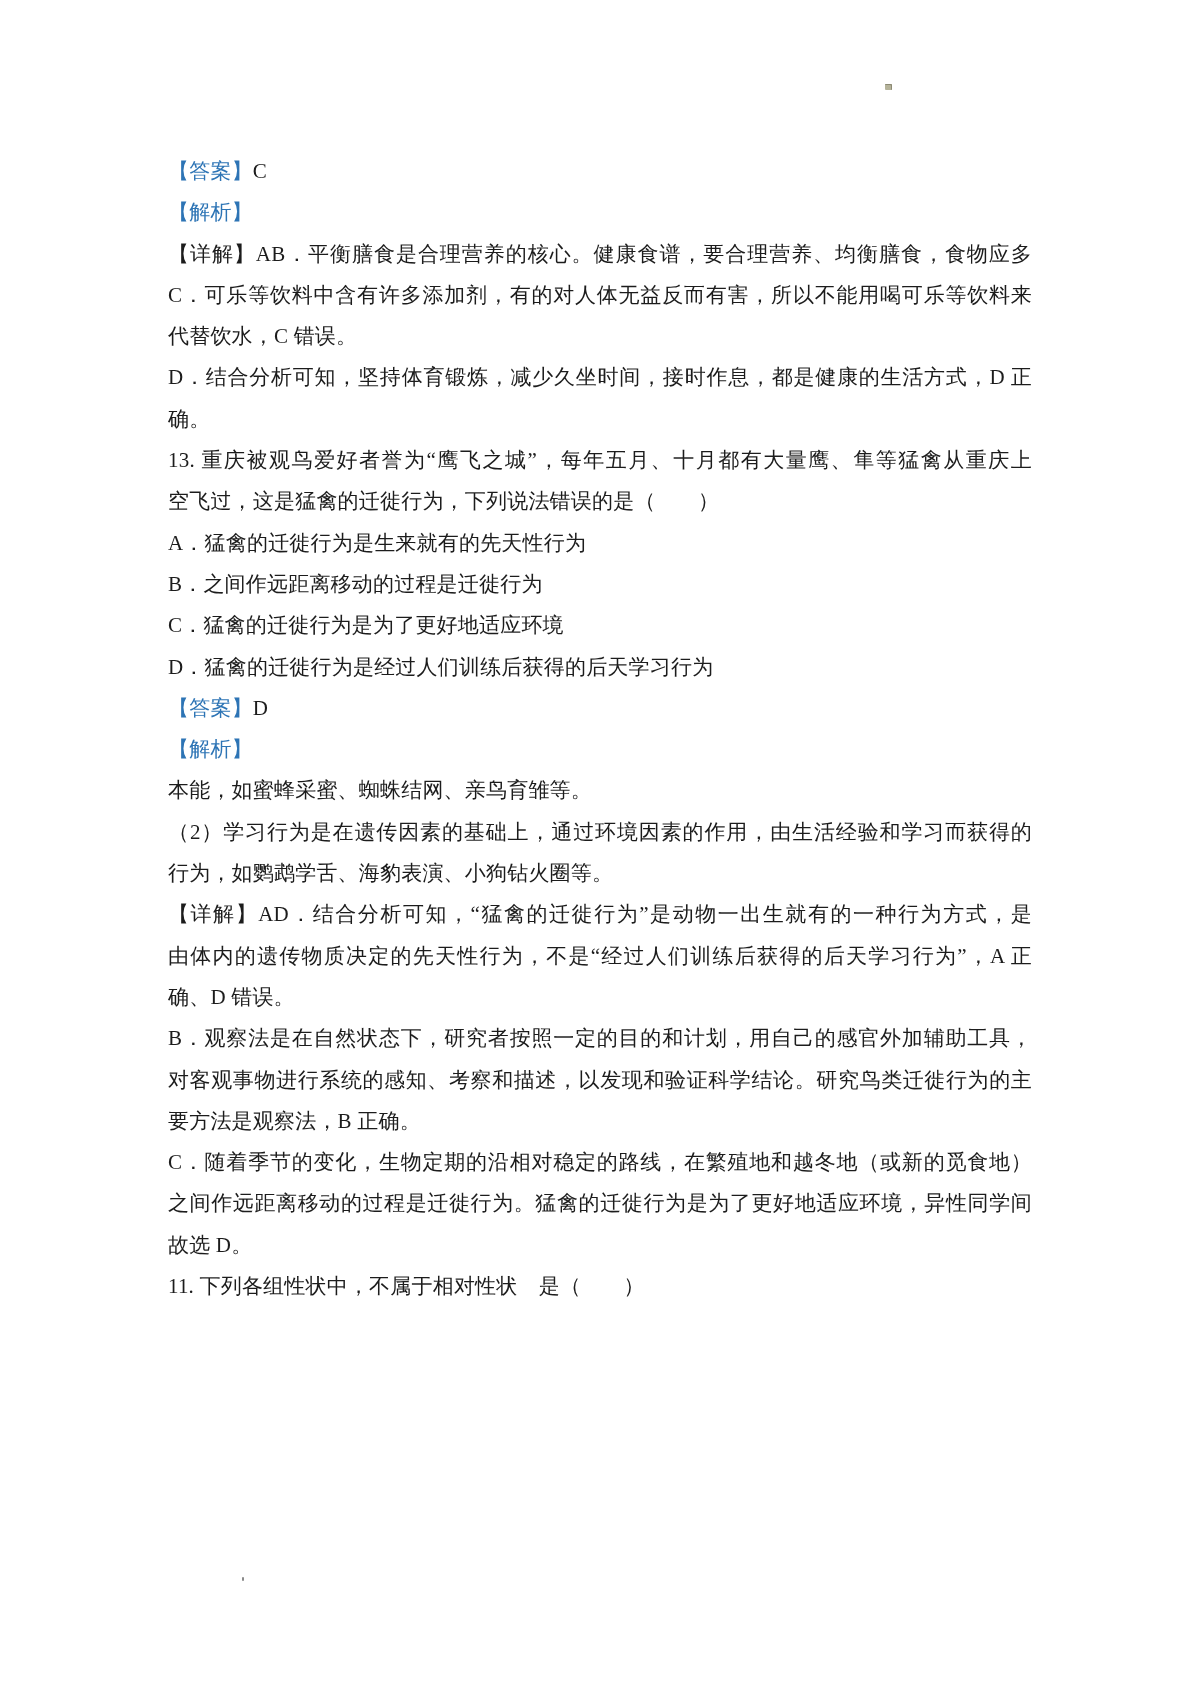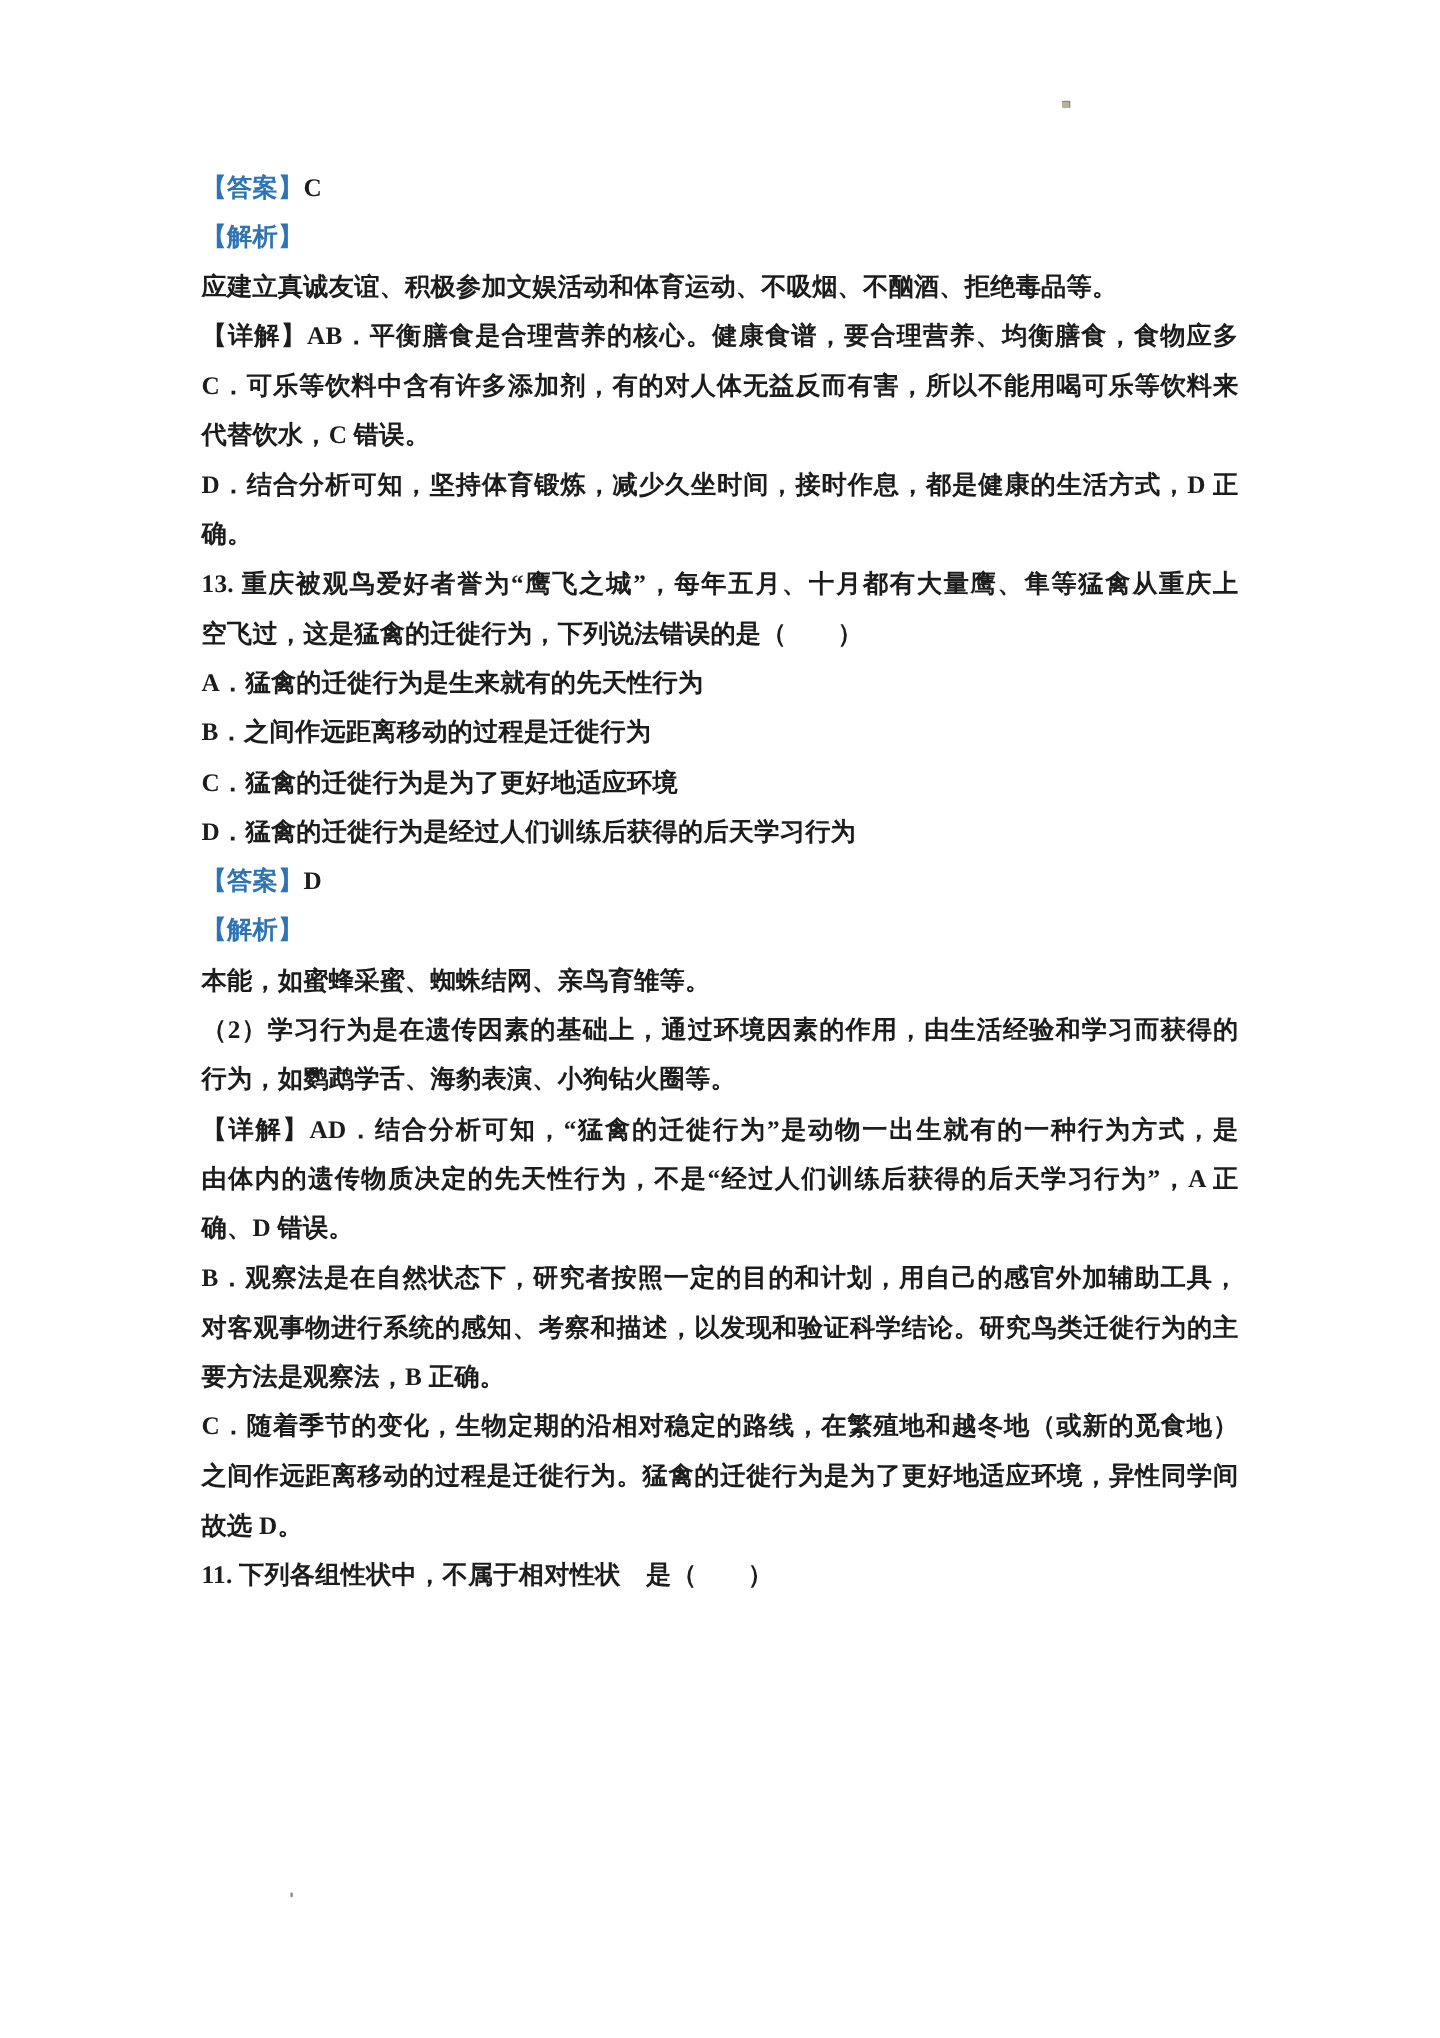--- a/index.html
+++ b/index.html
@@ -17,23 +17,22 @@
   .page {
     position: absolute;
     left: 0; top: 0;
     width: 1200px;
     height: 1698px;
     background: var(--page-bg, #ffffff);
   }
   .content {
     position: absolute;
     left: 168px;
-    top: 136px;
+    top: 151px;
     width: 864px;
-    font-weight: bold;
   }
   .line {
     line-height: 41.3px;
     font-size: 21px;
     color: var(--text-color, #1c1c1c);
     letter-spacing: 0.2px;
     white-space: normal;
   }
   
   .line.fill {
@@ -66,21 +65,20 @@
 </style>
 </head>
 <body>
 
 <div class="page">
   <div class="speck speck-top"></div>
   <div class="speck speck-bottom"></div>
   <div class="content" id="doc-content">
       <div class="line"><span class="accent">【答案】</span><span class="body-text">C</span></div>
       <div class="line"><span class="accent">【解析】</span></div>
-      <div class="line"><span class="body-text">应建立真诚友谊、积极参加文娱活动和体育运动、不吸烟、不酗酒、拒绝毒品等。</span></div>
       <div class="line fill"><span class="body-text">【详解】AB．平衡膳食是合理营养的核心。健康食谱，要合理营养、均衡膳食，食物应多</span></div>
       <div class="line fill"><span class="body-text">C．可乐等饮料中含有许多添加剂，有的对人体无益反而有害，所以不能用喝可乐等饮料来</span></div>
       <div class="line"><span class="body-text">代替饮水，C 错误。</span></div>
       <div class="line fill"><span class="body-text">D．结合分析可知，坚持体育锻炼，减少久坐时间，接时作息，都是健康的生活方式，D 正</span></div>
       <div class="line"><span class="body-text">确。</span></div>
       <div class="line fill"><span class="body-text">13. 重庆被观鸟爱好者誉为“鹰飞之城”，每年五月、十月都有大量鹰、隼等猛禽从重庆上</span></div>
       <div class="line"><span class="body-text">空飞过，这是猛禽的迁徙行为，下列说法错误的是（　　）</span></div>
       <div class="line"><span class="body-text">A．猛禽的迁徙行为是生来就有的先天性行为</span></div>
       <div class="line"><span class="body-text">B．之间作远距离移动的过程是迁徙行为</span></div>
       <div class="line"><span class="body-text">C．猛禽的迁徙行为是为了更好地适应环境</span></div>

